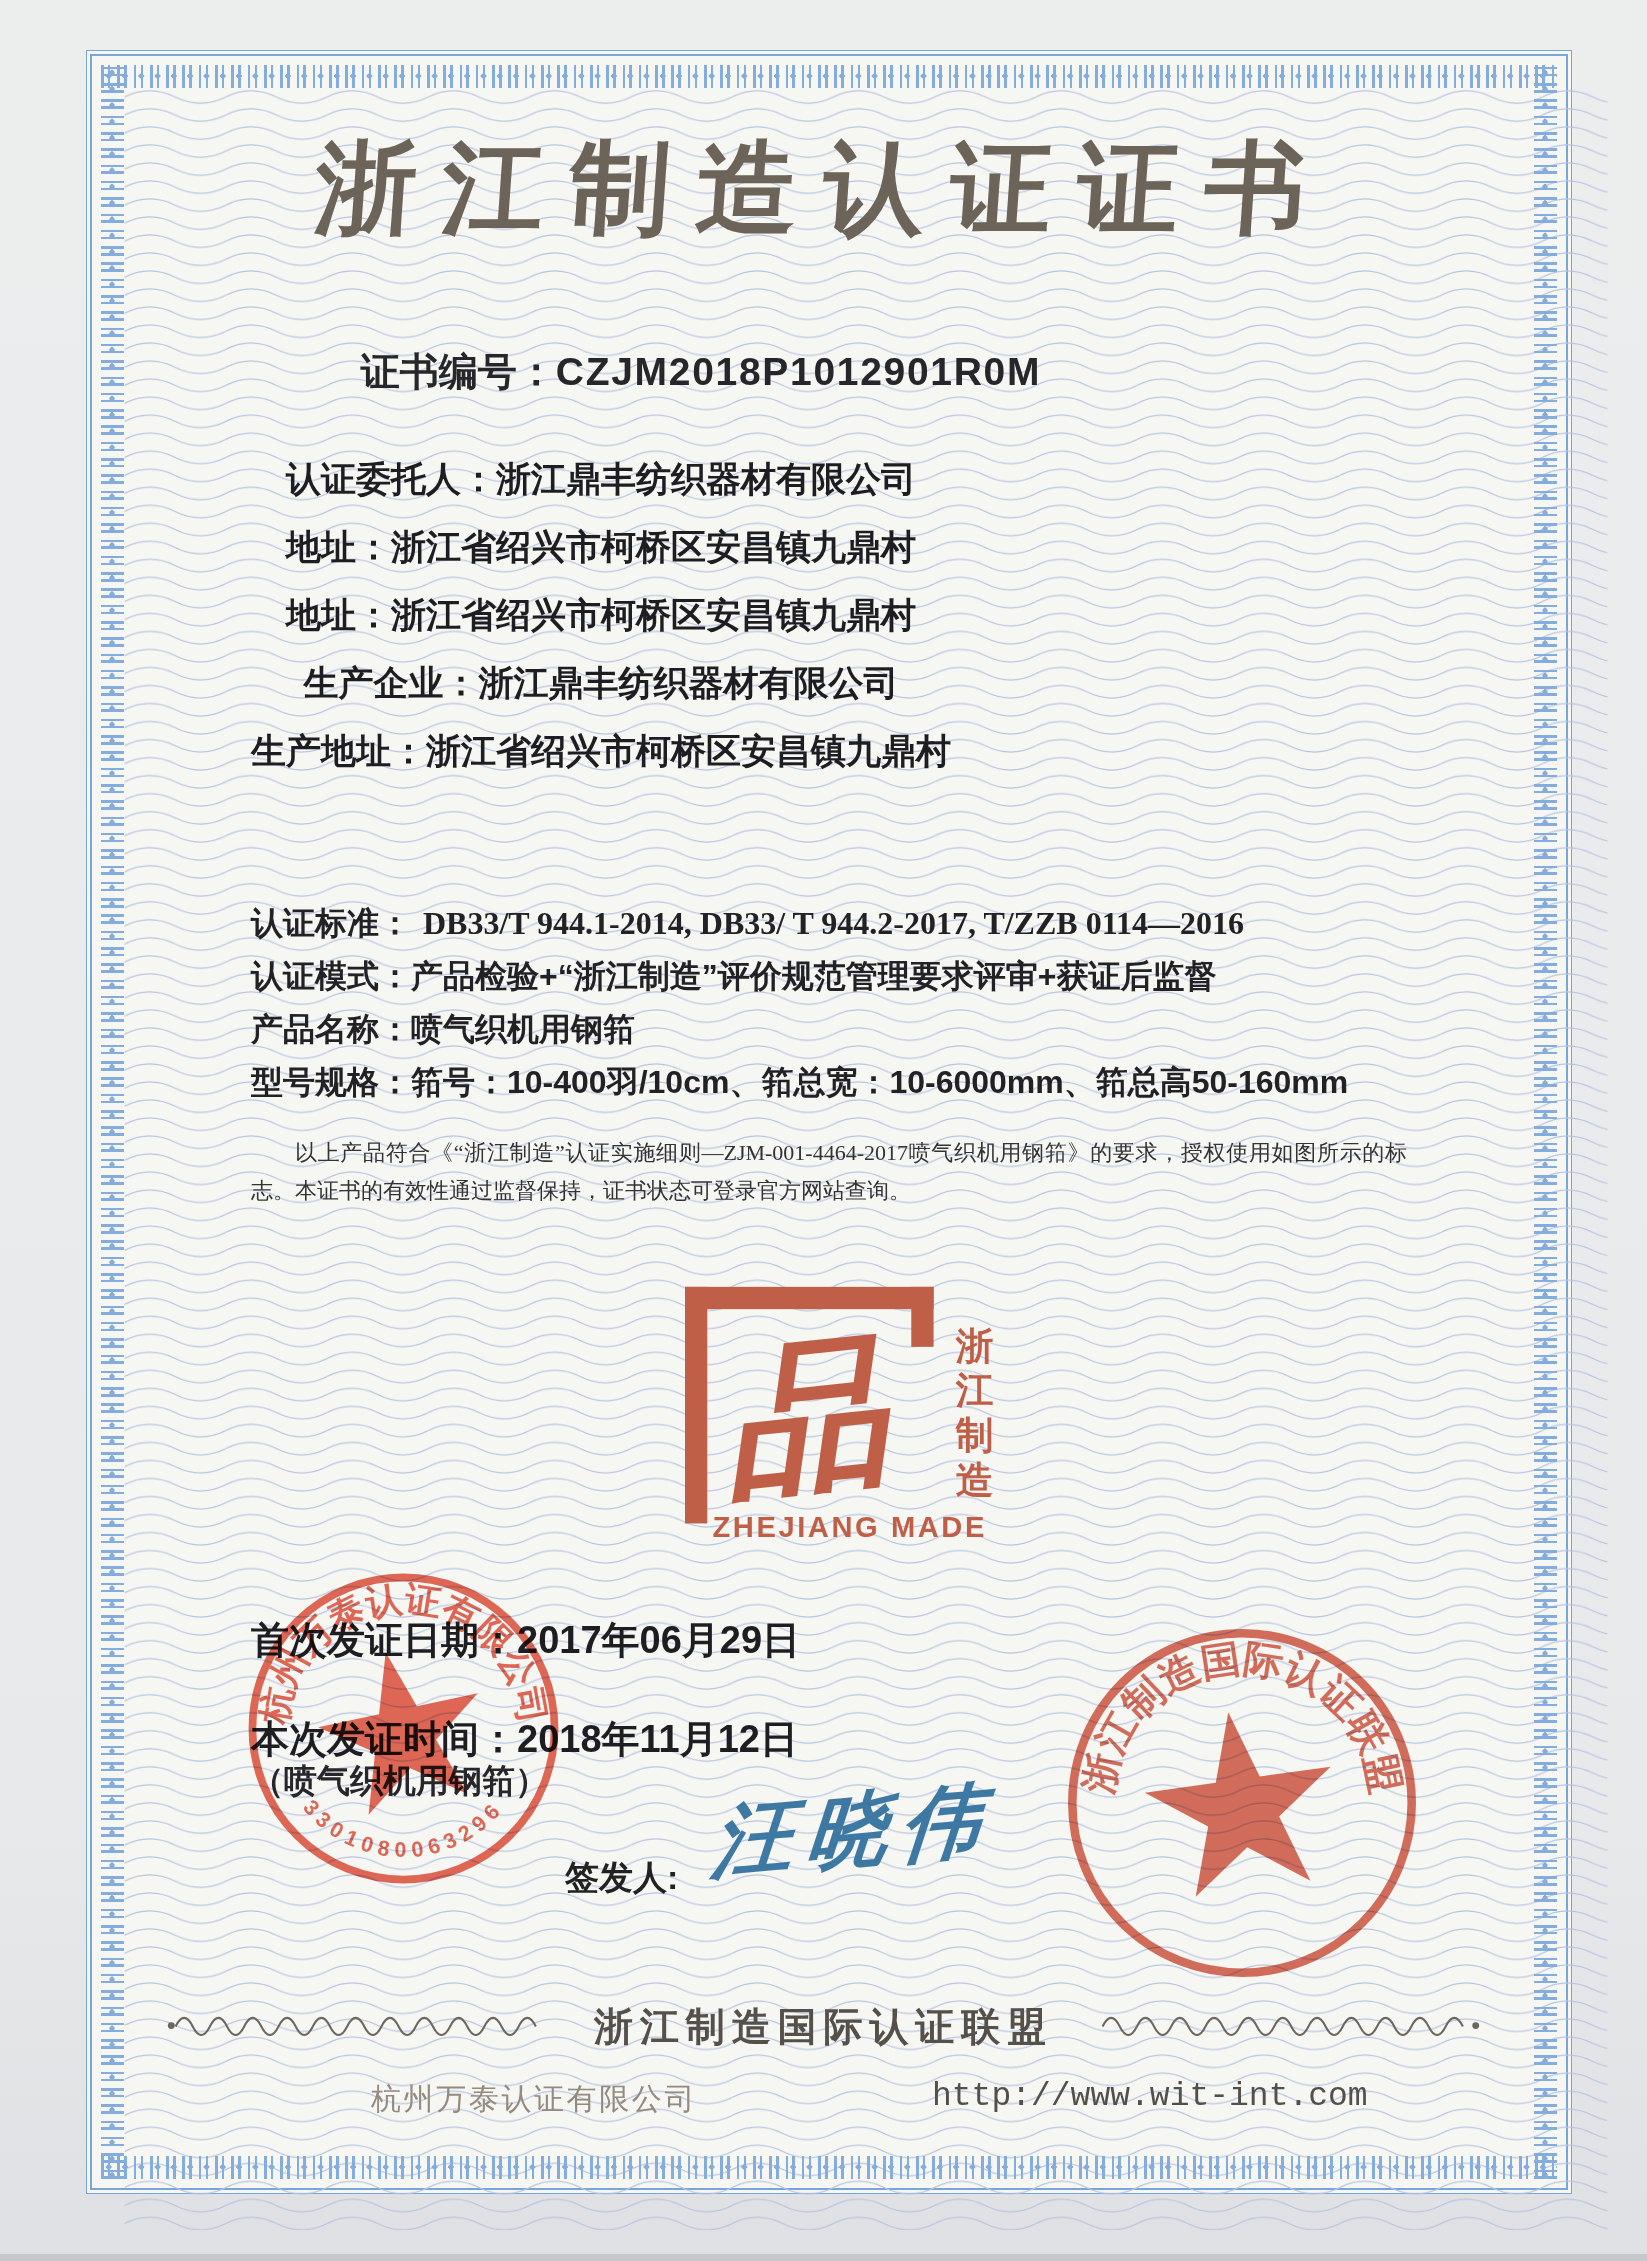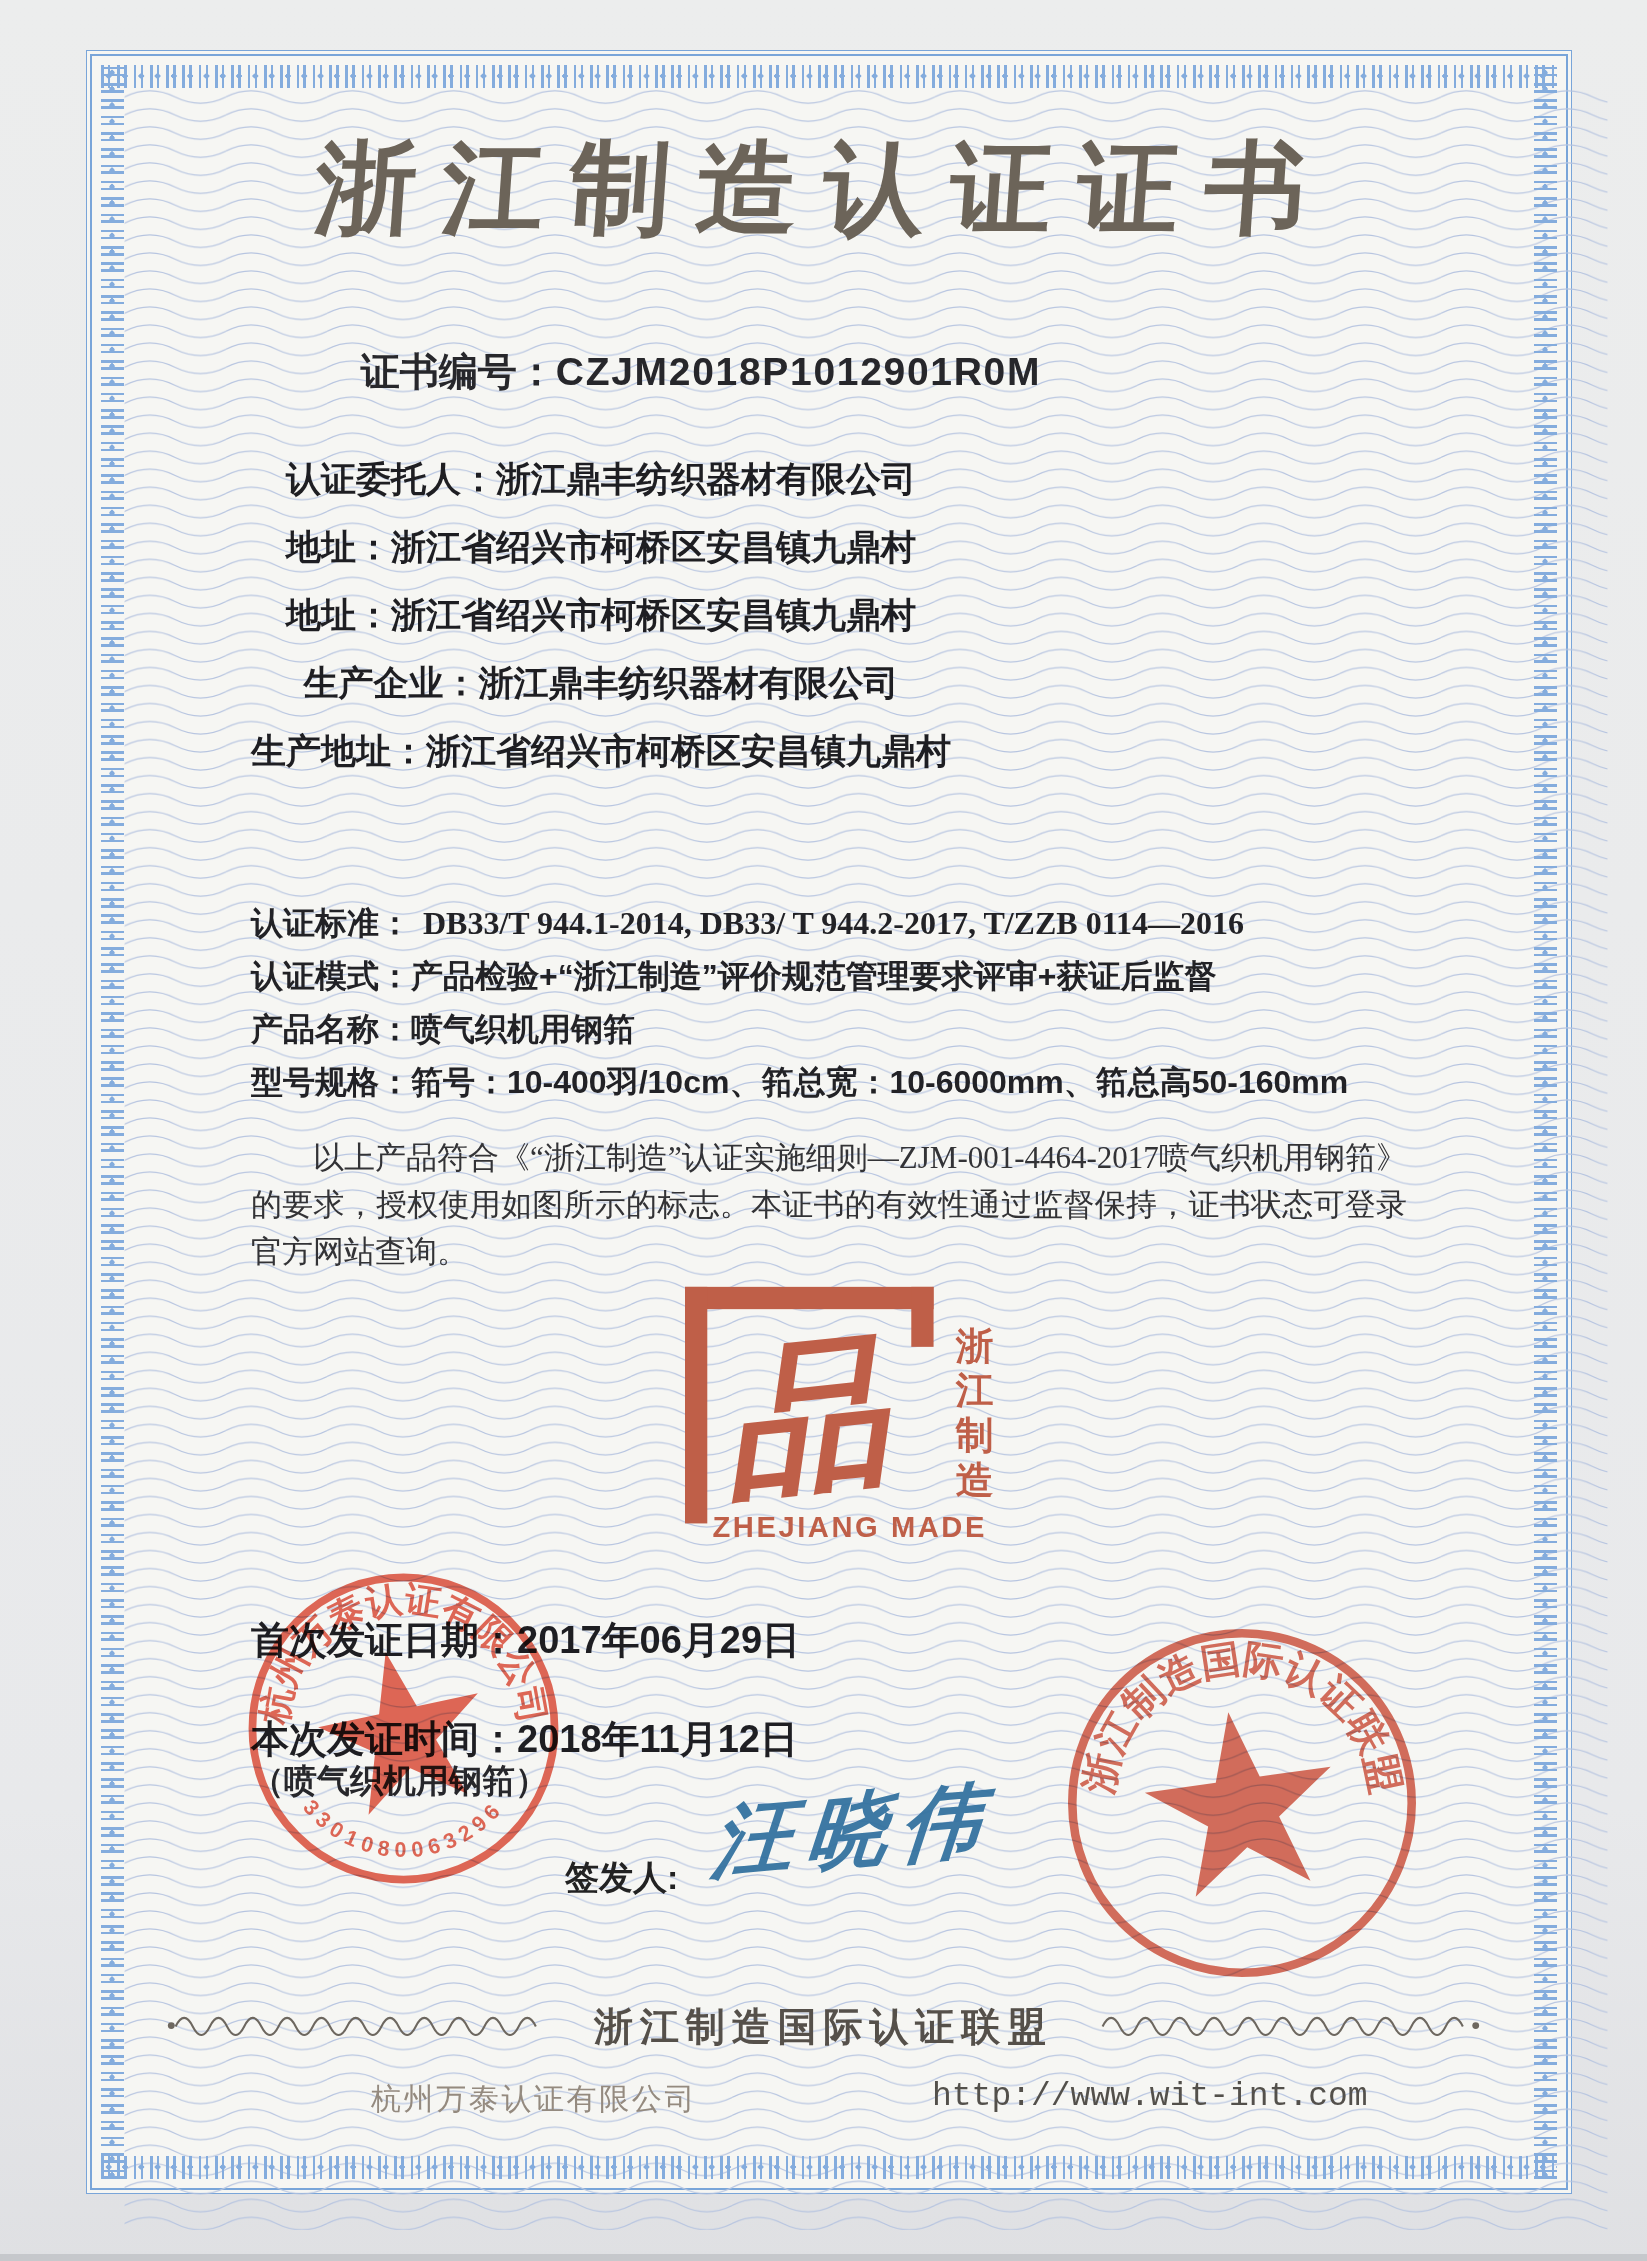--- a/index.html
+++ b/index.html
@@ -33,21 +33,21 @@
   .certno{left:0;width:1402px;top:345px;text-align:center;font-size:39px;color:#27272b;white-space:nowrap;}
   .certno .num{font-family:"Liberation Sans",sans-serif;font-weight:bold;letter-spacing:1.7px;}
 
   .info{left:251px;top:456px;}
   .info .row{height:68px;font-size:35px;color:#1e1e22;white-space:nowrap;text-align:center;}
 
   .specs{left:251px;top:902px;}
   .specs .row{height:53px;font-size:32px;color:#222226;white-space:nowrap;}
   .specs .v-serif{font-family:"Liberation Serif",serif;font-weight:bold;margin-left:12px;}
 
-  .para{left:251px;top:1134px;width:1156px;font-size:31px;line-height:47px;color:#333336;
+  .para{left:251px;top:1134px;width:1156px;font-size:22px;line-height:38px;color:#333336;
     text-indent:2em;text-align:justify;font-family:"Liberation Serif",serif;}
 
   .dates{left:251px;top:1573px;}
   .dates .row{height:57px;font-size:38px;color:#1e1e22;white-space:nowrap;margin-top:42px;}
   .sealnote{left:251px;top:1759px;font-size:33px;color:#27272b;}
 
   .issuer-label{left:565px;top:1855px;font-size:34px;color:#222;}
   .signature{left:712px;top:1777px;font-size:81px;color:#2f6f9e;font-style:italic;font-weight:bold;
     letter-spacing:13.7px;transform:rotate(-5deg) skewX(-10deg);opacity:.92;z-index:6;white-space:nowrap;}
 

